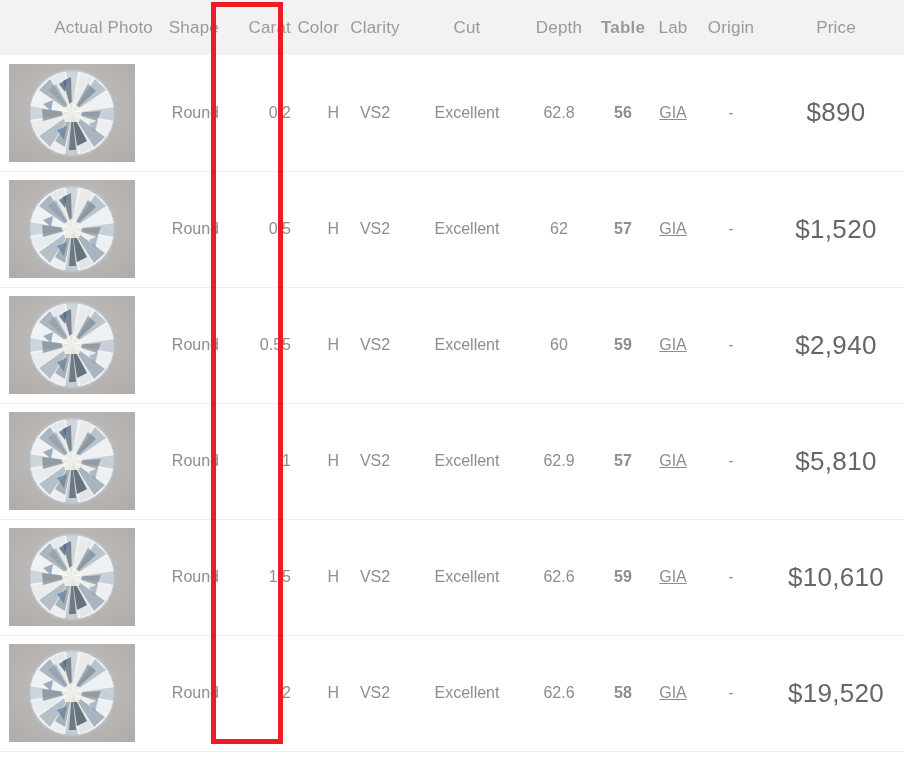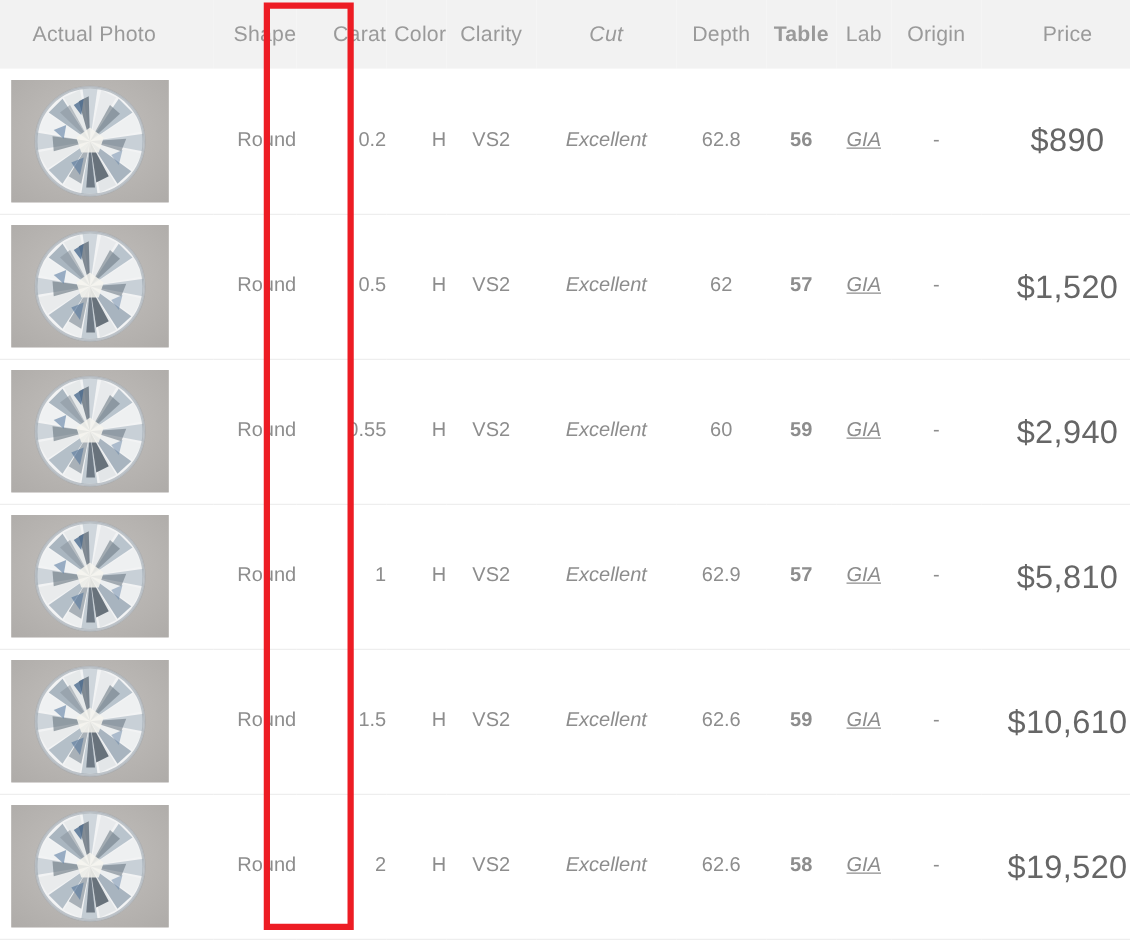--- a/index.html
+++ b/index.html
@@ -50,44 +50,43 @@
     vertical-align: middle;
     white-space: nowrap;
   }
 
   
   .col-photo   { width: 145px; text-align: left;   }
   .col-shape   { width:  66px; text-align: right; }
   .col-carat   { width:  72px; text-align: right; }
   .col-color   { width:  48px; text-align: right; }
   .col-clarity { width:  72px; text-align: center; }
-  .col-cut     { width: 112px; text-align: center; font-style: italic; }
+  .col-cut     { width: 112px; text-align: center; }
   .col-depth   { width:  72px; text-align: center; }
   .col-table   { width:  56px; text-align: center; font-weight: bold; }
   .col-lab     { width:  44px; text-align: center; margin-left: 18px; }
   .col-origin  { width:  72px; text-align: center; }
   .col-price   { width: 138px; text-align: center; }
 
-  th.col-photo { padding-left: 26px; }
+  th.col-photo { padding-left: 8px; text-align: right; }
   td.col-photo { padding-left: 9px; }
 
   
   .price-value {
     font-size: 26px;
     color: #666666;
     letter-spacing: 0.3px;
   }
 
   
   .lab-link {
     color: #8d8d8d;
     text-decoration: underline;
     cursor: pointer;
     font-size: 16px;
-    font-style: italic;
   }
 
   
   .origin-dash { color: #8d8d8d; }
 
   
   .photo-frame {
     width: 126px;
     height: 98px;
     background: #b9b6b3;

